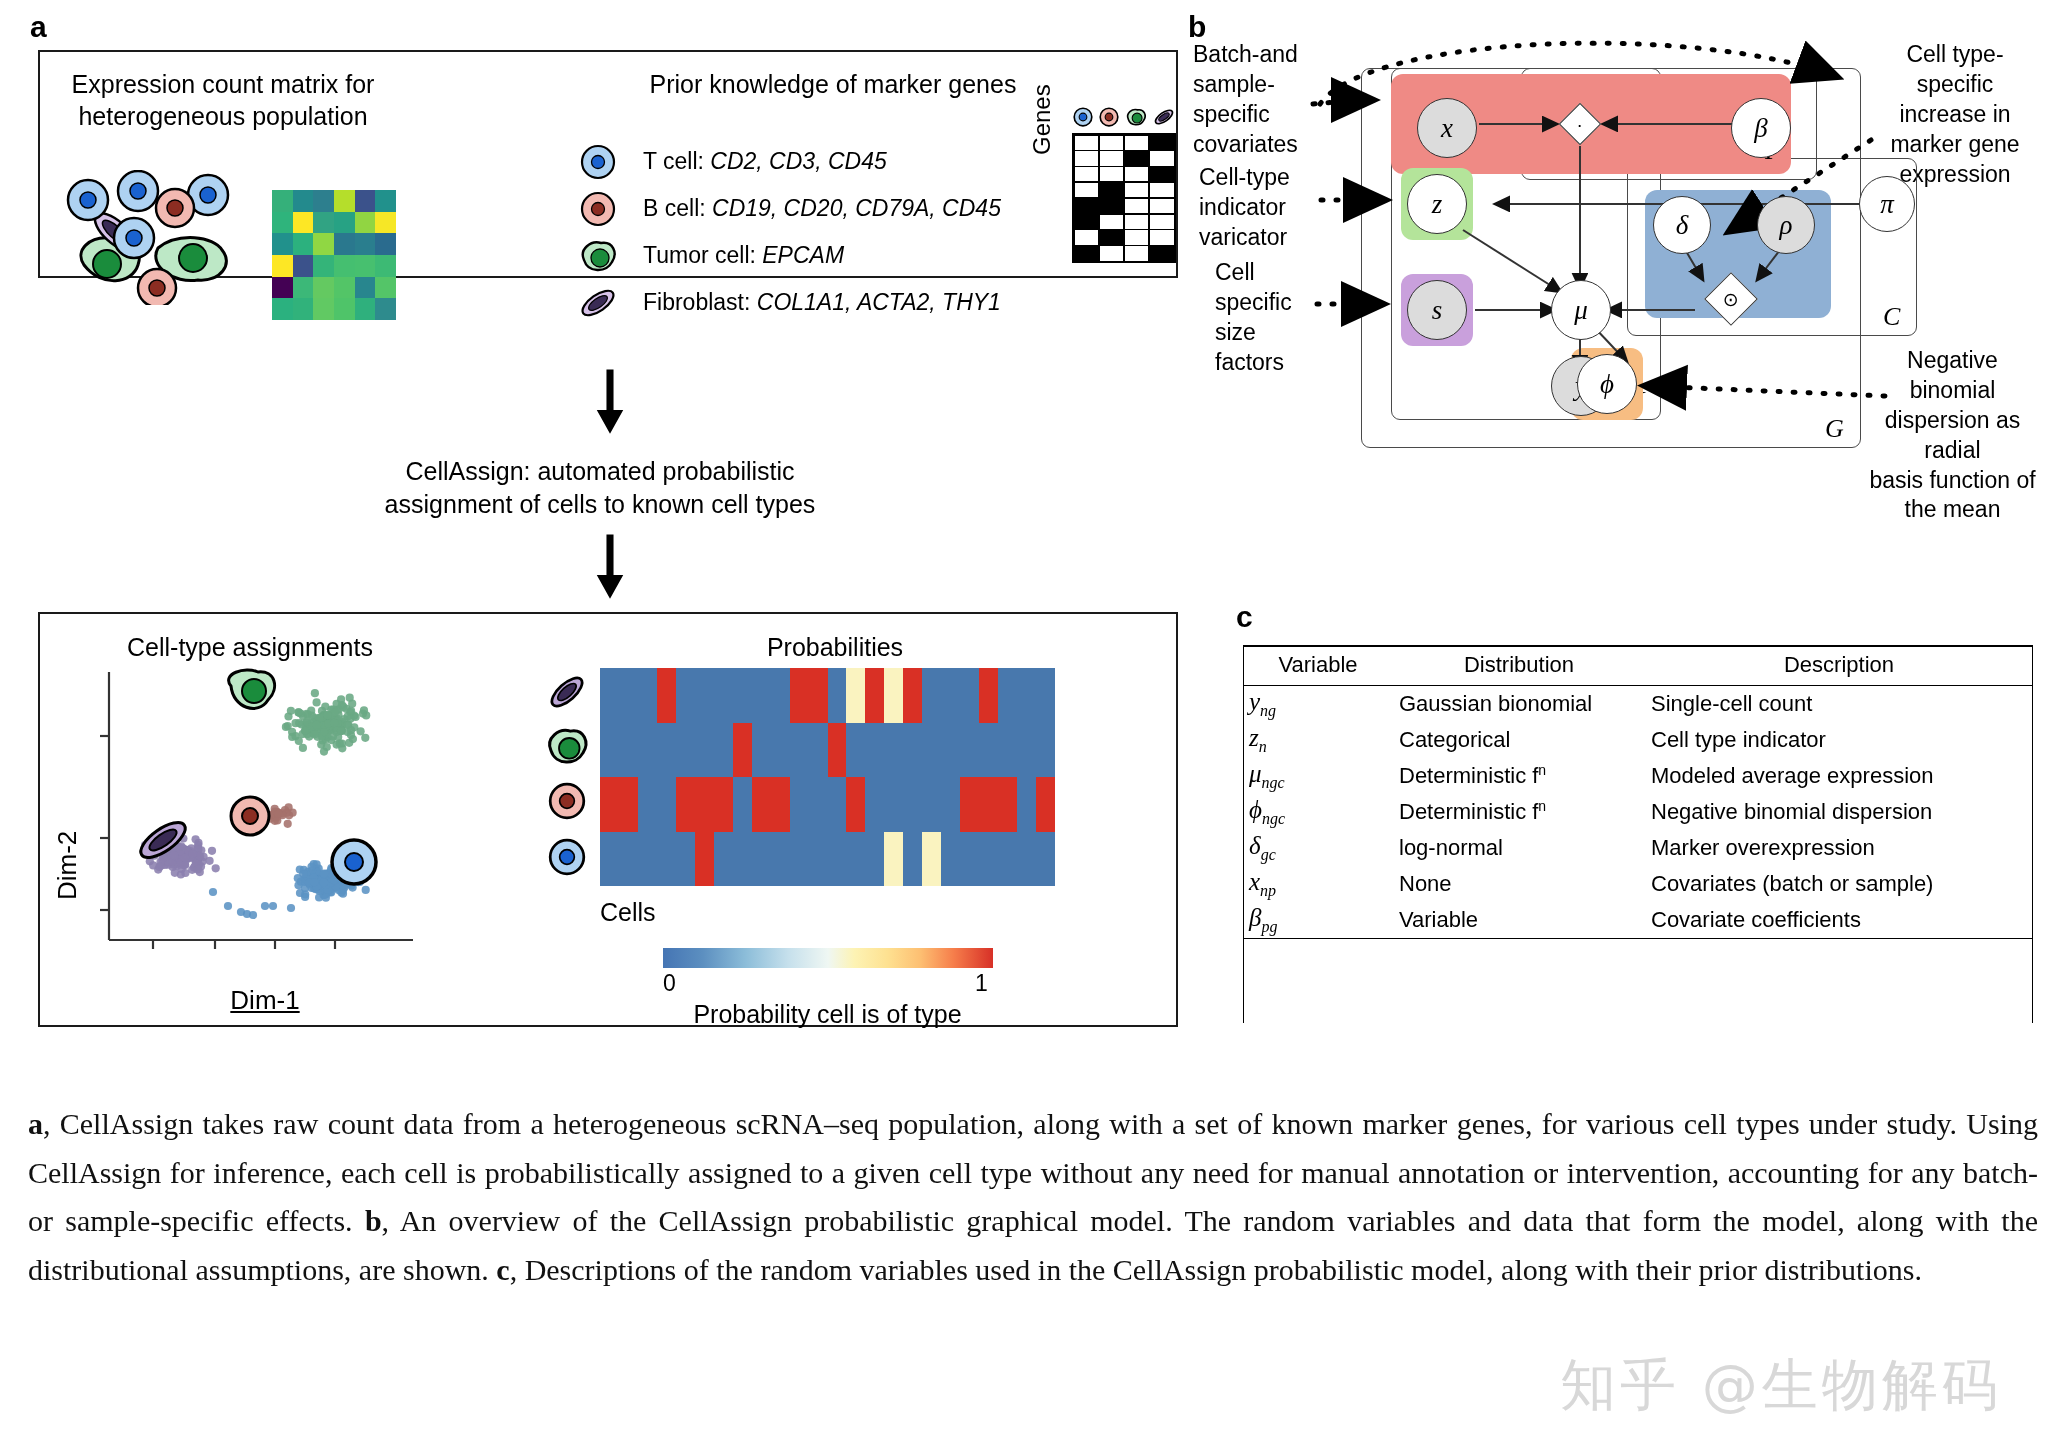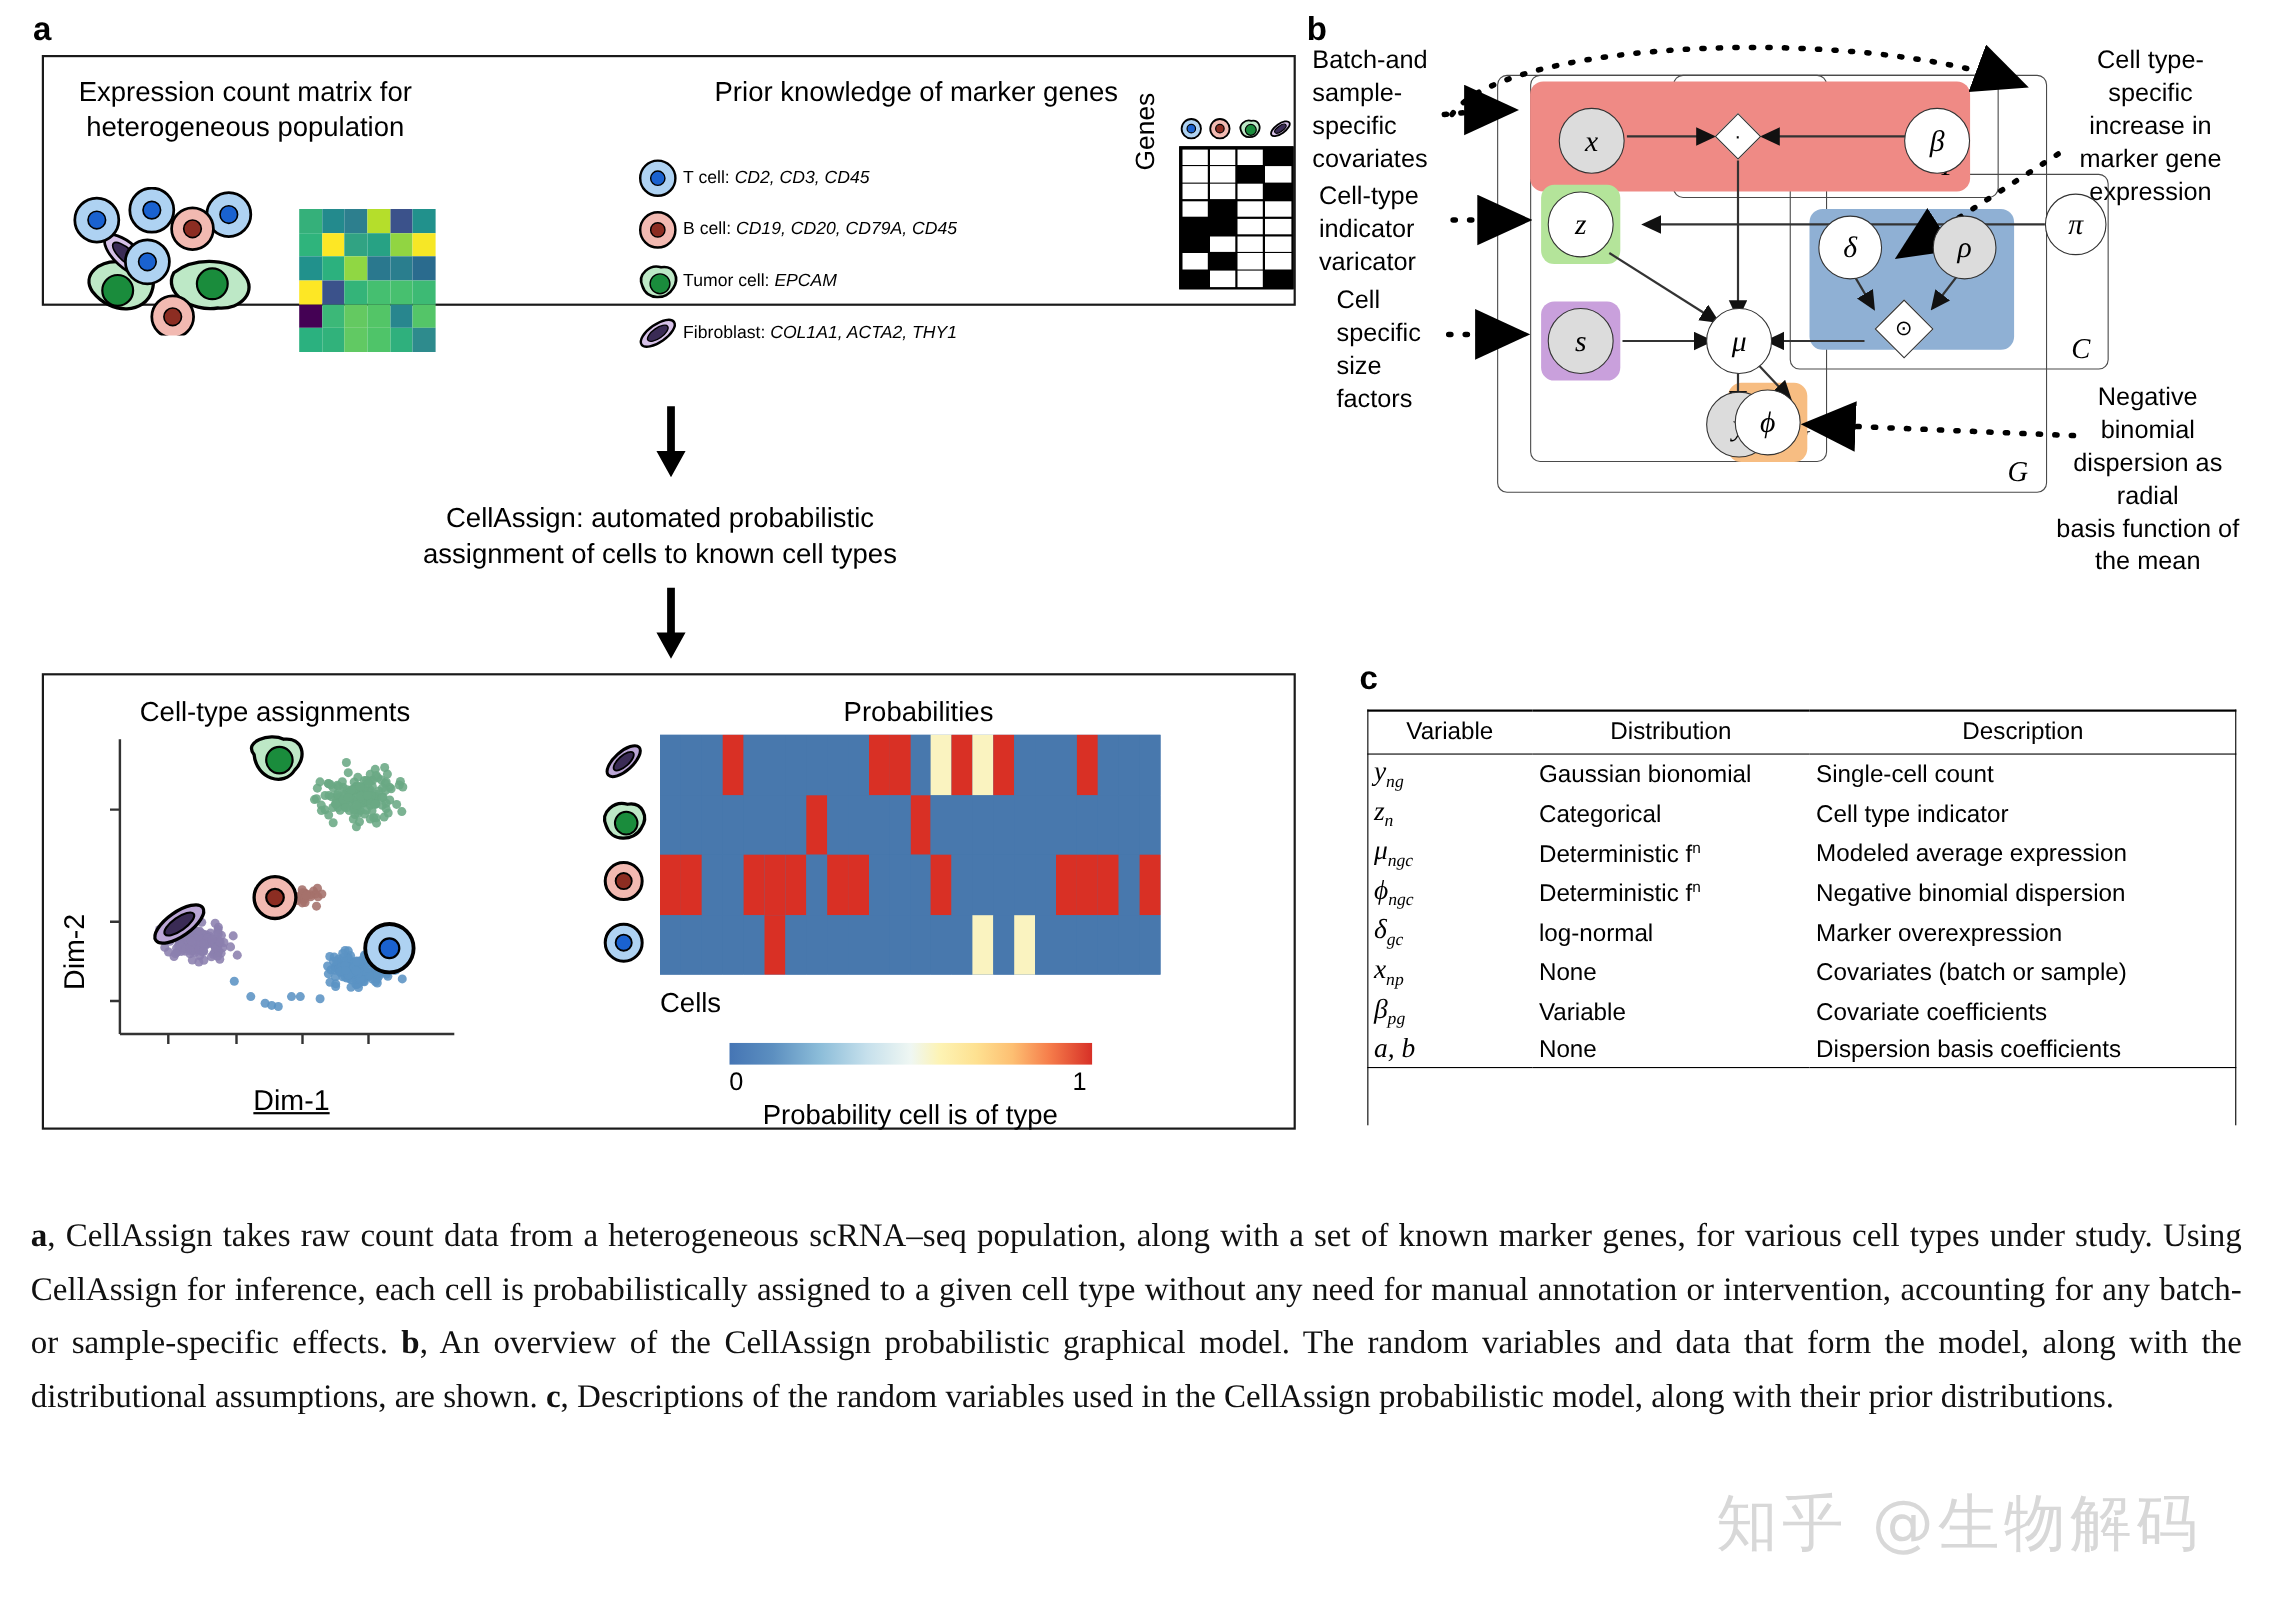--- a/index.html
+++ b/index.html
@@ -32,21 +32,21 @@
     display:grid; grid-template-columns:repeat(6,1fr); grid-template-rows:repeat(6,1fr);
   }
   #count-matrix i { display:block; }
 
   .cellcluster { position:absolute; }
 
   
   #marker-legend { position:absolute; left:575px; top:138px; width:520px; }
   .mk-row { display:flex; align-items:center; height:47px; }
   .mk-icon { width:46px; flex:0 0 46px; display:flex; align-items:center; justify-content:center; }
-  .mk-text { font-size:16px; white-space:nowrap; }
+  .mk-text { font-size:23px; white-space:nowrap;margin-left:22px; }
   .mk-text .genes { font-style:italic; }
 
   
   #genes-label {
     position:absolute; left:1028px; top:155px; font-size:24px;
     transform:rotate(-90deg); transform-origin:left top; white-space:nowrap;
   }
   #gene-matrix {
     position:absolute; left:1072px; top:133px; width:104px; height:130px;
     display:grid; grid-template-columns:repeat(4,1fr); grid-template-rows:repeat(8,1fr);
@@ -1143,25 +1143,20 @@
           <tr>
             <td class="var-col">x<sub>np</sub></td>
             <td class="dist-col">None</td>
             <td class="desc-col">Covariates (batch or sample)</td>
           </tr>
           <tr>
             <td class="var-col">β<sub>pg</sub></td>
             <td class="dist-col">Variable</td>
             <td class="desc-col">Covariate coefficients</td>
           </tr>
-          <tr>
-            <td class="var-col">a, b</td>
-            <td class="dist-col">None</td>
-            <td class="desc-col">Dispersion basis coefficients</td>
-          </tr>
         </tbody>
     </table>
   </div>
   <div id="panel-c-border"></div>
 
 </div>
 
 <div id="caption"><b>a</b>, CellAssign takes raw count data from a heterogeneous scRNA–seq population, along with a set of known marker genes, for various cell types under study. Using CellAssign for inference, each cell is probabilistically assigned to a given cell type without any need for manual annotation or intervention, accounting for any batch- or sample-specific effects. <b>b</b>, An overview of the CellAssign probabilistic graphical model. The random variables and data that form the model, along with the distributional assumptions, are shown. <b>c</b>, Descriptions of the random variables used in the CellAssign probabilistic model, along with their prior distributions.</div>
 
 <div id="watermark">知乎 @生物解码</div>

